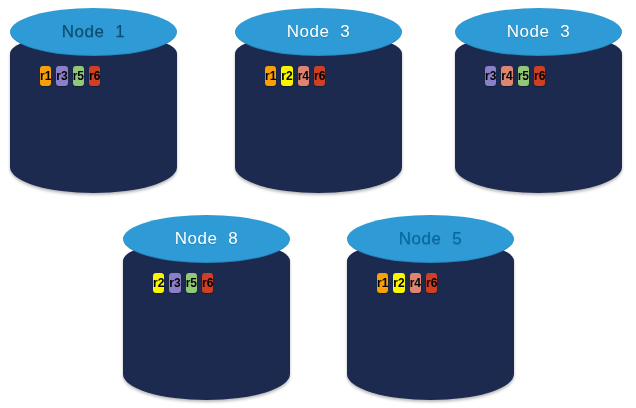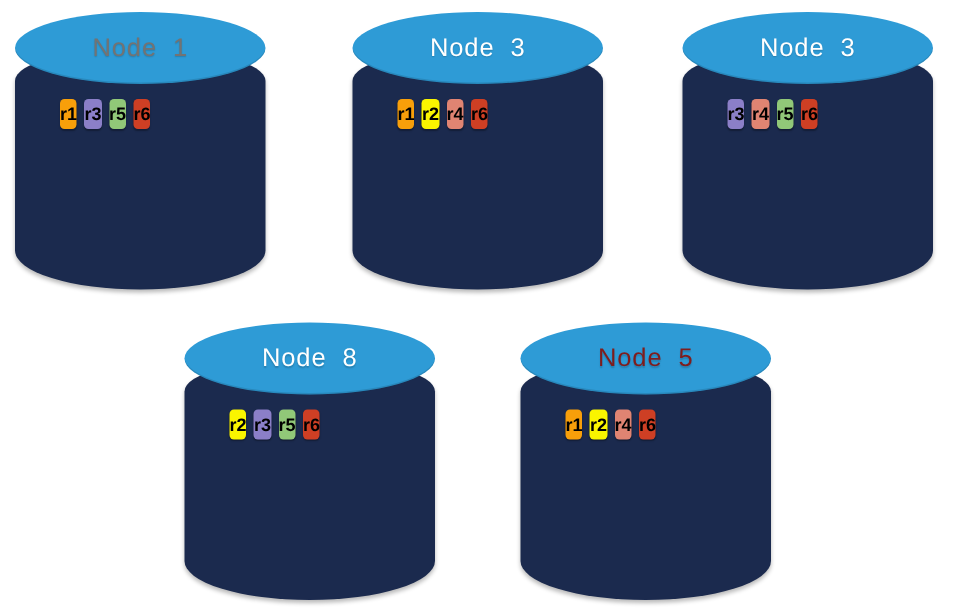--- a/index.html
+++ b/index.html
@@ -93,21 +93,21 @@
   }
 </style>
 </head>
 <body>
 
 <div class="canvas">
   <div id="nodes-root">
       <div class="node" style="left: 10px; top: 8px;">
         <div class="cyl-body" style="background: rgb(27, 42, 78);"></div>
         <div class="cyl-top" style="background: rgb(46, 155, 214);"></div>
-        <div class="node-label" style="color: #737373;">Node  1</div>
+        <div class="node-label" style="color: #0c4a6e;">Node  1</div>
         <div class="replica-stack">
           <div class="replica-bar" style="background: rgb(248, 159, 10); color: rgb(0, 0, 0);">r1</div>
           <div class="replica-bar" style="background: rgb(139, 127, 200); color: rgb(0, 0, 0);">r3</div>
           <div class="replica-bar" style="background: rgb(145, 200, 120); color: rgb(0, 0, 0);">r5</div>
           <div class="replica-bar" style="background: rgb(206, 63, 36); color: rgb(0, 0, 0);">r6</div>
         </div>
       </div>
       <div class="node" style="left: 235px; top: 8px;">
         <div class="cyl-body" style="background: rgb(27, 42, 78);"></div>
         <div class="cyl-top" style="background: rgb(46, 155, 214);"></div>
@@ -137,21 +137,21 @@
         <div class="replica-stack">
           <div class="replica-bar" style="background: rgb(250, 245, 0); color: rgb(0, 0, 0);">r2</div>
           <div class="replica-bar" style="background: rgb(139, 127, 200); color: rgb(0, 0, 0);">r3</div>
           <div class="replica-bar" style="background: rgb(145, 200, 120); color: rgb(0, 0, 0);">r5</div>
           <div class="replica-bar" style="background: rgb(206, 63, 36); color: rgb(0, 0, 0);">r6</div>
         </div>
       </div>
       <div class="node" style="left: 347px; top: 215px;">
         <div class="cyl-body" style="background: rgb(27, 42, 78);"></div>
         <div class="cyl-top" style="background: rgb(46, 155, 214);"></div>
-        <div class="node-label" style="color: #7f1d1d; text-align: right;">Node  5</div>
+        <div class="node-label" style="color: #0369a1; text-align: right;">Node  5</div>
         <div class="replica-stack">
           <div class="replica-bar" style="background: rgb(248, 159, 10); color: rgb(0, 0, 0);">r1</div>
           <div class="replica-bar" style="background: rgb(250, 245, 0); color: rgb(0, 0, 0);">r2</div>
           <div class="replica-bar" style="background: rgb(224, 132, 114); color: rgb(0, 0, 0);">r4</div>
           <div class="replica-bar" style="background: rgb(206, 63, 36); color: rgb(0, 0, 0);">r6</div>
         </div>
       </div>
     </div>
 </div>
 

